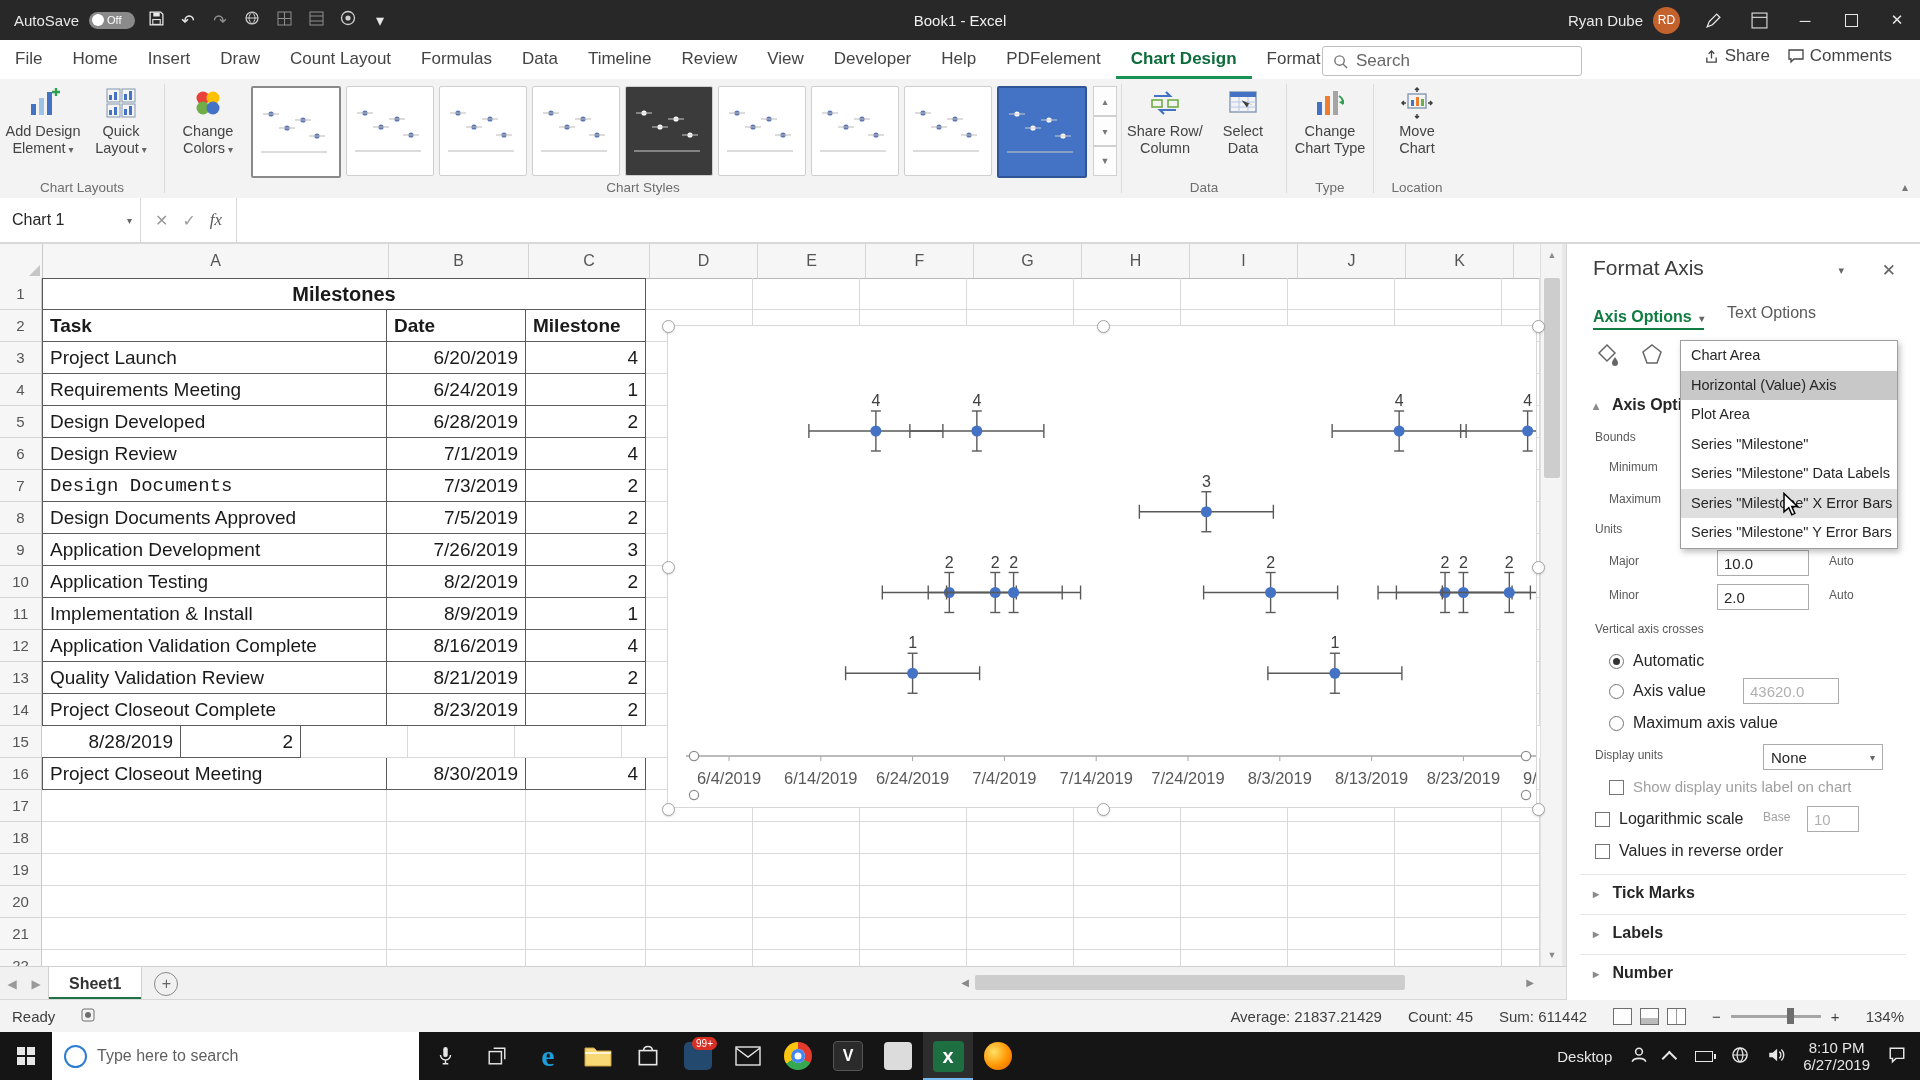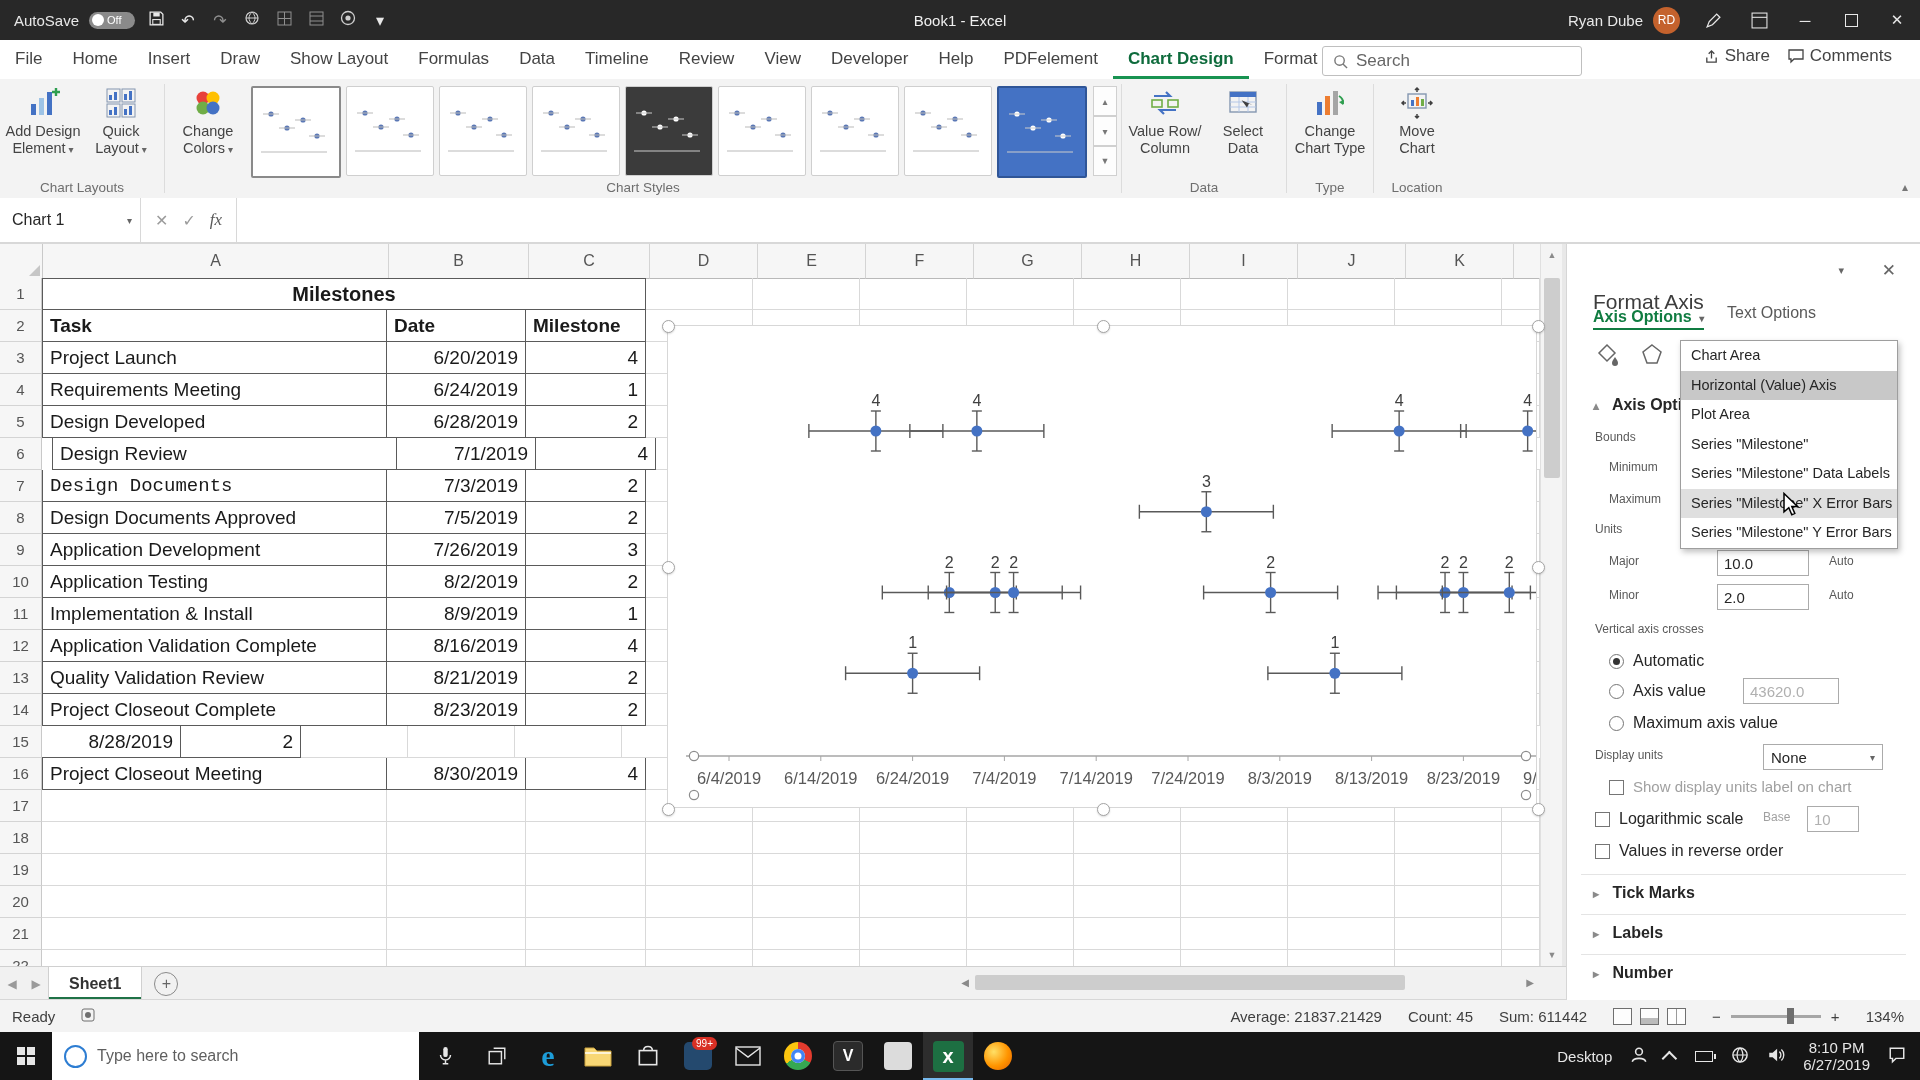--- a/index.html
+++ b/index.html
@@ -100,21 +100,21 @@
              display:flex;align-items:center;font-size:15px;color:#3f3f3f;}
   .sb-right{margin-left:auto;display:flex;align-items:center;gap:26px;padding-right:16px;}
   .viewico{width:17px;height:15px;border:1px solid #6f6f6f;background:#fdfdfd;}
   .viewico.v2{background:linear-gradient(#fdfdfd 60%,#bbb 60%);}
   .viewico.v3{background:linear-gradient(90deg,#fdfdfd 48%,#999 48%,#999 52%,#fdfdfd 52%);}
   .zoomtrack{width:90px;height:3px;background:#a6a6a6;position:relative;}
   .zoomthumb{position:absolute;left:56px;top:-7px;width:7px;height:16px;background:#6e6e6e;}
   
   #pane{position:absolute;left:1566px;top:244px;width:354px;height:756px;background:#fff;border-left:1px solid #d6d6d6;box-sizing:border-box;}
   #pane .abs{position:absolute;}
-  .pane-title{font-size:21px;color:#3d3d3d;margin-top:34px;}
+  .pane-title{font-size:21px;color:#3d3d3d;}
   .pane-x{color:#666;font-size:17px;}
   .ptab{font-size:16px;}
   .ptab.active{color:#107c41;font-weight:bold;box-shadow:inset 0 -2px 0 #107c41;padding-bottom:4px;}
   .ptab.idle{color:#595959;}
   .plabel{font-size:12px;color:#595959;}
   .pdark{font-size:16px;color:#262626;}
   .psection{font-size:16px;color:#262626;font-weight:bold;}
   .pinput{position:absolute;height:26px;border:1px solid #ababab;background:#fff;font-size:15px;color:#262626;
           display:flex;align-items:center;padding:0 6px;box-sizing:border-box;}
   .pinput.dis{color:#b0b0b0;}
@@ -227,21 +227,21 @@
       <span class="winbtn close">✕</span>
     </div>
   </div>
 
   <div class="tabsrow">
     <div id="tabs" style="display:flex;">
         <div class="rtab">File</div>
         <div class="rtab">Home</div>
         <div class="rtab">Insert</div>
         <div class="rtab">Draw</div>
-        <div class="rtab">Show Layout</div>
+        <div class="rtab">Count Layout</div>
         <div class="rtab">Formulas</div>
         <div class="rtab">Data</div>
         <div class="rtab">Timeline</div>
         <div class="rtab">Review</div>
         <div class="rtab">View</div>
         <div class="rtab">Developer</div>
         <div class="rtab">Help</div>
         <div class="rtab">PDFelement</div>
         <div class="rtab active">Chart Design</div>
         <div class="rtab">Format</div>
@@ -422,21 +422,21 @@
     </div>
     <div class="gsep"></div>
     <div class="rgroup">
       <div class="rbody">
         <div class="bigbtn">
           <svg width="34" height="34" viewBox="0 0 34 34">
               <path d="M6 10h16l-4-4M28 24H12l4 4" fill="none" stroke="#4472c4" stroke-width="2.2"></path>
               <rect x="4" y="14" width="10" height="7" fill="none" stroke="#70ad47" stroke-width="1.6"></rect>
               <rect x="20" y="14" width="10" height="7" fill="none" stroke="#70ad47" stroke-width="1.6"></rect>
             </svg>
-          <div><span>Value Row/</span><br><span>Column</span></div>
+          <div><span>Share Row/</span><br><span>Column</span></div>
         </div>
         <div class="bigbtn">
           <svg width="34" height="34" viewBox="0 0 34 34">
               <rect x="4" y="6" width="26" height="20" fill="none" stroke="#8496b0" stroke-width="1.4"></rect>
               <rect x="4" y="6" width="26" height="5" fill="#4472c4"></rect>
               <path d="M4 16h26M4 21h26M13 11v15M22 11v15" stroke="#b4c7e7"></path>
               <path d="M24 18l6 8 2-4 4 1z" fill="#404040" transform="translate(-6,-2) scale(.9)"></path>
             </svg>
           <div><span>Select</span><br><span>Data</span></div>
         </div>
@@ -576,21 +576,21 @@
           <div class="cell " style="width: 107px;"></div>
           <div class="cell " style="width: 107px;"></div>
           <div class="cell " style="width: 107px;"></div>
           <div class="cell " style="width: 107px;"></div>
           <div class="cell " style="width: 107px;"></div>
           <div class="cell " style="width: 107px;"></div>
           <div class="cell " style="width: 38px;"></div>
         </div>
         <div class="grow">
           <div class="rhdr">6</div>
-          <div class="cell tcell first" style="width: 345px; margin-left: 10px;">Design Review</div>
+          <div class="cell tcell first" style="width: 345px;">Design Review</div>
           <div class="cell tcell num" style="width: 139px;">7/1/2019</div>
           <div class="cell tcell num" style="width: 120px;">4</div>
           <div class="cell " style="width: 107px;"></div>
           <div class="cell " style="width: 107px;"></div>
           <div class="cell " style="width: 107px;"></div>
           <div class="cell " style="width: 107px;"></div>
           <div class="cell " style="width: 107px;"></div>
           <div class="cell " style="width: 107px;"></div>
           <div class="cell " style="width: 107px;"></div>
           <div class="cell " style="width: 107px;"></div>

